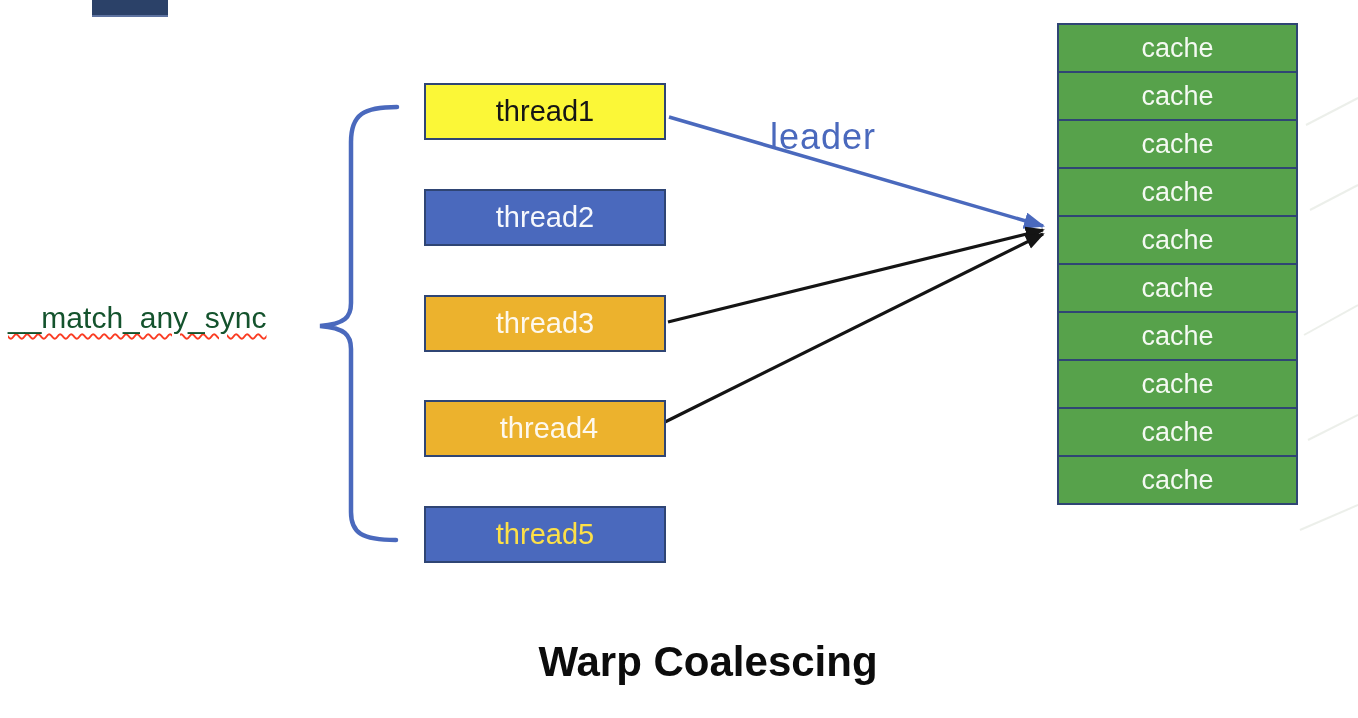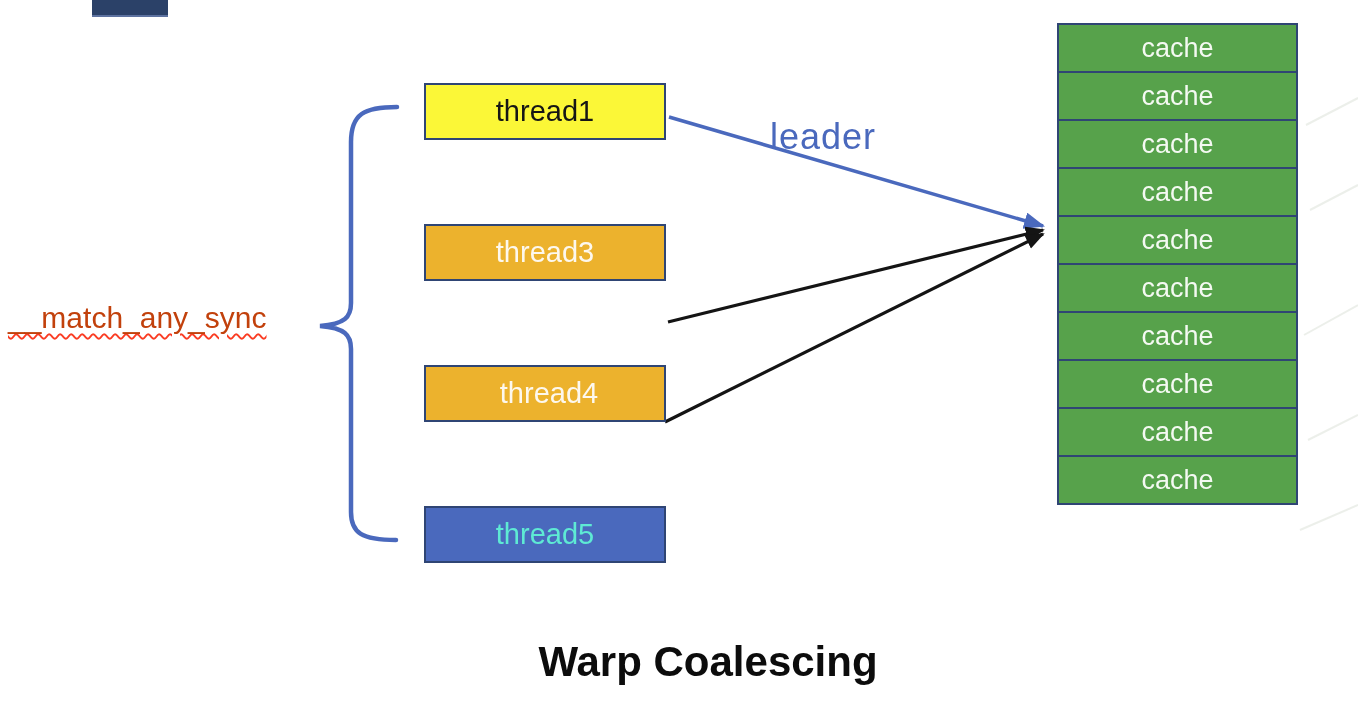--- a/index.html
+++ b/index.html
@@ -30,21 +30,21 @@
     top: 0;
     width: 1358px;
     height: 718px;
     pointer-events: none;
   }
   .match-label {
     position: absolute;
     left: 8px;
     top: 301px;
     font-size: 30px;
-    color: #c2410c;
+    color: #14532d;
     white-space: nowrap;
     text-decoration-line: underline;
     text-decoration-style: wavy;
     text-decoration-color: var(--squiggle-red, #fa3c23);
     text-decoration-thickness: 2px;
     text-underline-offset: 5px;
   }
   .leader-label {
     position: absolute;
     left: 770px;
@@ -143,27 +143,30 @@
   </svg>
 
   <div class="match-label">__match_any_sync</div>
 
   <div class="leader-label">leader</div>
 
   <div class="thread-stack" id="thread-stack">
       <div class="thread-box" style="background: rgb(251, 247, 55); color: rgb(21, 21, 21);">
         <span>thread1</span>
       </div>
+      <div class="thread-box" style="background: rgb(74, 105, 189); color: rgb(246, 248, 252);">
+        <span>thread2</span>
+      </div>
       <div class="thread-box" style="background: rgb(236, 178, 45); color: rgb(253, 248, 238);">
         <span>thread3</span>
       </div>
       <div class="thread-box" style="background: rgb(236, 178, 45); color: rgb(253, 248, 238); padding-left: 8px;">
         <span>thread4</span>
       </div>
-      <div class="thread-box" style="background: rgb(74, 105, 189); color: #5eead4;">
+      <div class="thread-box" style="background: rgb(74, 105, 189); color: #fde047;">
         <span>thread5</span>
       </div>
     </div>
 
   <div class="cache-stack" id="cache-stack">
       <div class="cache-cell" style="background: rgb(87, 162, 75); color: rgb(244, 249, 242);">
         <span>cache</span>
       </div>
       <div class="cache-cell" style="background: rgb(87, 162, 75); color: rgb(244, 249, 242);">
         <span>cache</span>

